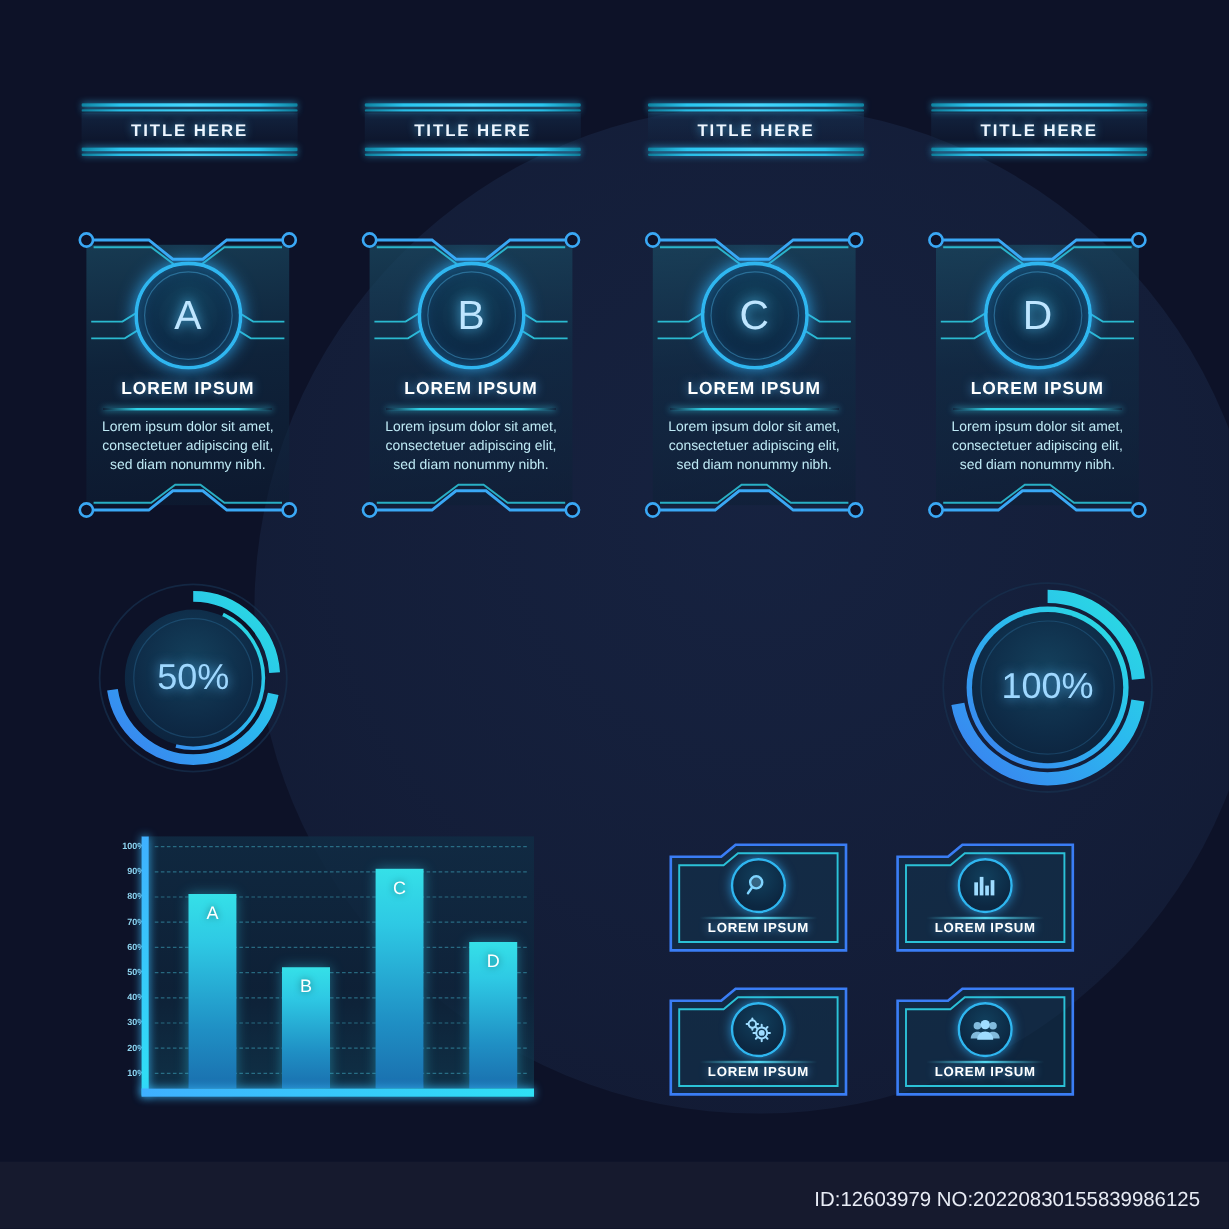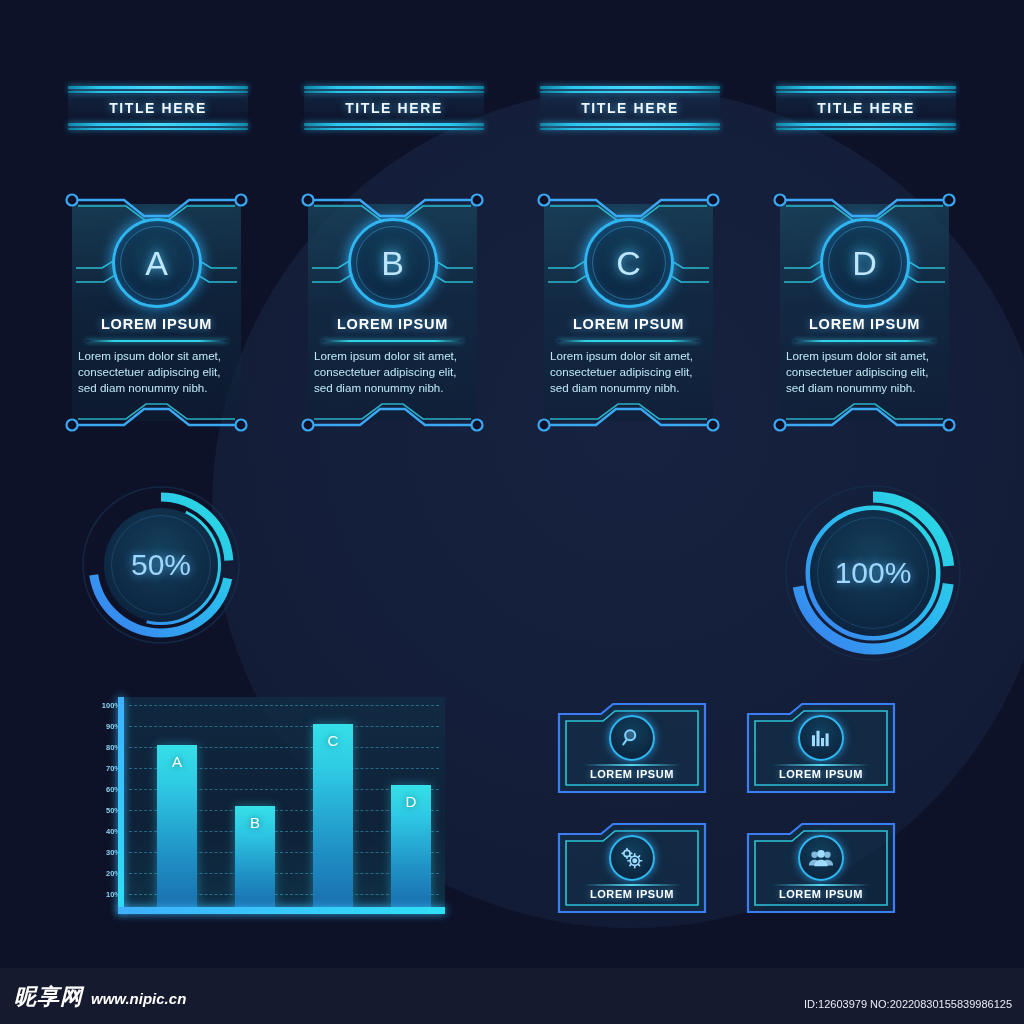--- a/index.html
+++ b/index.html
@@ -75,21 +75,21 @@
     position:absolute;left:0;right:0;top:126px;text-align:center;
     color:#ffffff;font-size:14.5px;font-weight:bold;letter-spacing:.8px;
     text-shadow:0 0 8px rgba(90,190,255,.7);
   }
   .card .c-div{
     position:absolute;left:22px;right:22px;top:150px;height:2px;
     background:linear-gradient(90deg,rgba(40,200,230,0),#2fd3e8 20%,#2fd3e8 80%,rgba(40,200,230,0));
     box-shadow:0 0 5px rgba(60,210,240,.8);
   }
   .card .c-text{
-    position:absolute;left:14px;right:14px;top:158px;text-align:left;
+    position:absolute;left:14px;right:14px;top:158px;text-align:center;
     color:#bfeaf5;font-size:11.6px;line-height:16px;
   }
 
   
   .gauge{position:absolute;width:170px;height:170px;}
   .gauge svg{position:absolute;left:0;top:0;width:170px;height:170px;}
   .gauge .g-core{
     position:absolute;left:28px;top:28px;width:114px;height:114px;border-radius:50%;
     background:radial-gradient(circle at 50% 38%,#14405c 0%,#0e2b47 55%,#0b1d36 100%);
     display:flex;align-items:center;justify-content:center;
@@ -163,21 +163,21 @@
 
   
   .footer{position:absolute;left:0;right:0;bottom:0;height:56px;background:#161a2e;}
   .wm{position:absolute;left:14px;bottom:12px;display:flex;align-items:baseline;gap:8px;}
   .wm .cn{
     color:#fff;font-size:22px;font-weight:bold;font-style:italic;letter-spacing:1px;
     font-family:"DejaVu Sans",sans-serif;
   }
   .wm .url{color:#fff;font-size:15px;font-weight:bold;font-style:italic;}
   .idtag{
-    position:absolute;right:12px;bottom:14px;color:#e8ecf5;font-size:11px;
+    position:absolute;right:24px;bottom:14px;color:#e8ecf5;font-size:17px;
     font-family:"Liberation Sans",sans-serif;
   }
 </style>
 </head>
 <body>
 
 <div class="bg-circle"></div>
 
 <div class="stage">
 
@@ -512,18 +512,14 @@
         <path d="M6.8 19 c0-4.3 3.2-7.2 7.2-7.2 s7.2 2.9 7.2 7.2 Z"></path>
       </svg>
     </div>
     <div class="fdiv"></div>
     <div class="flabel">LOREM IPSUM</div>
   </div>
 
 </div>
 
 <div class="footer">
-  <div class="wm">
-    <span class="cn">昵享网</span>
-    <span class="url">www.nipic.cn</span>
-  </div>
   <div class="idtag">ID:12603979 NO:20220830155839986125</div>
 </div>
 
 </body></html>

